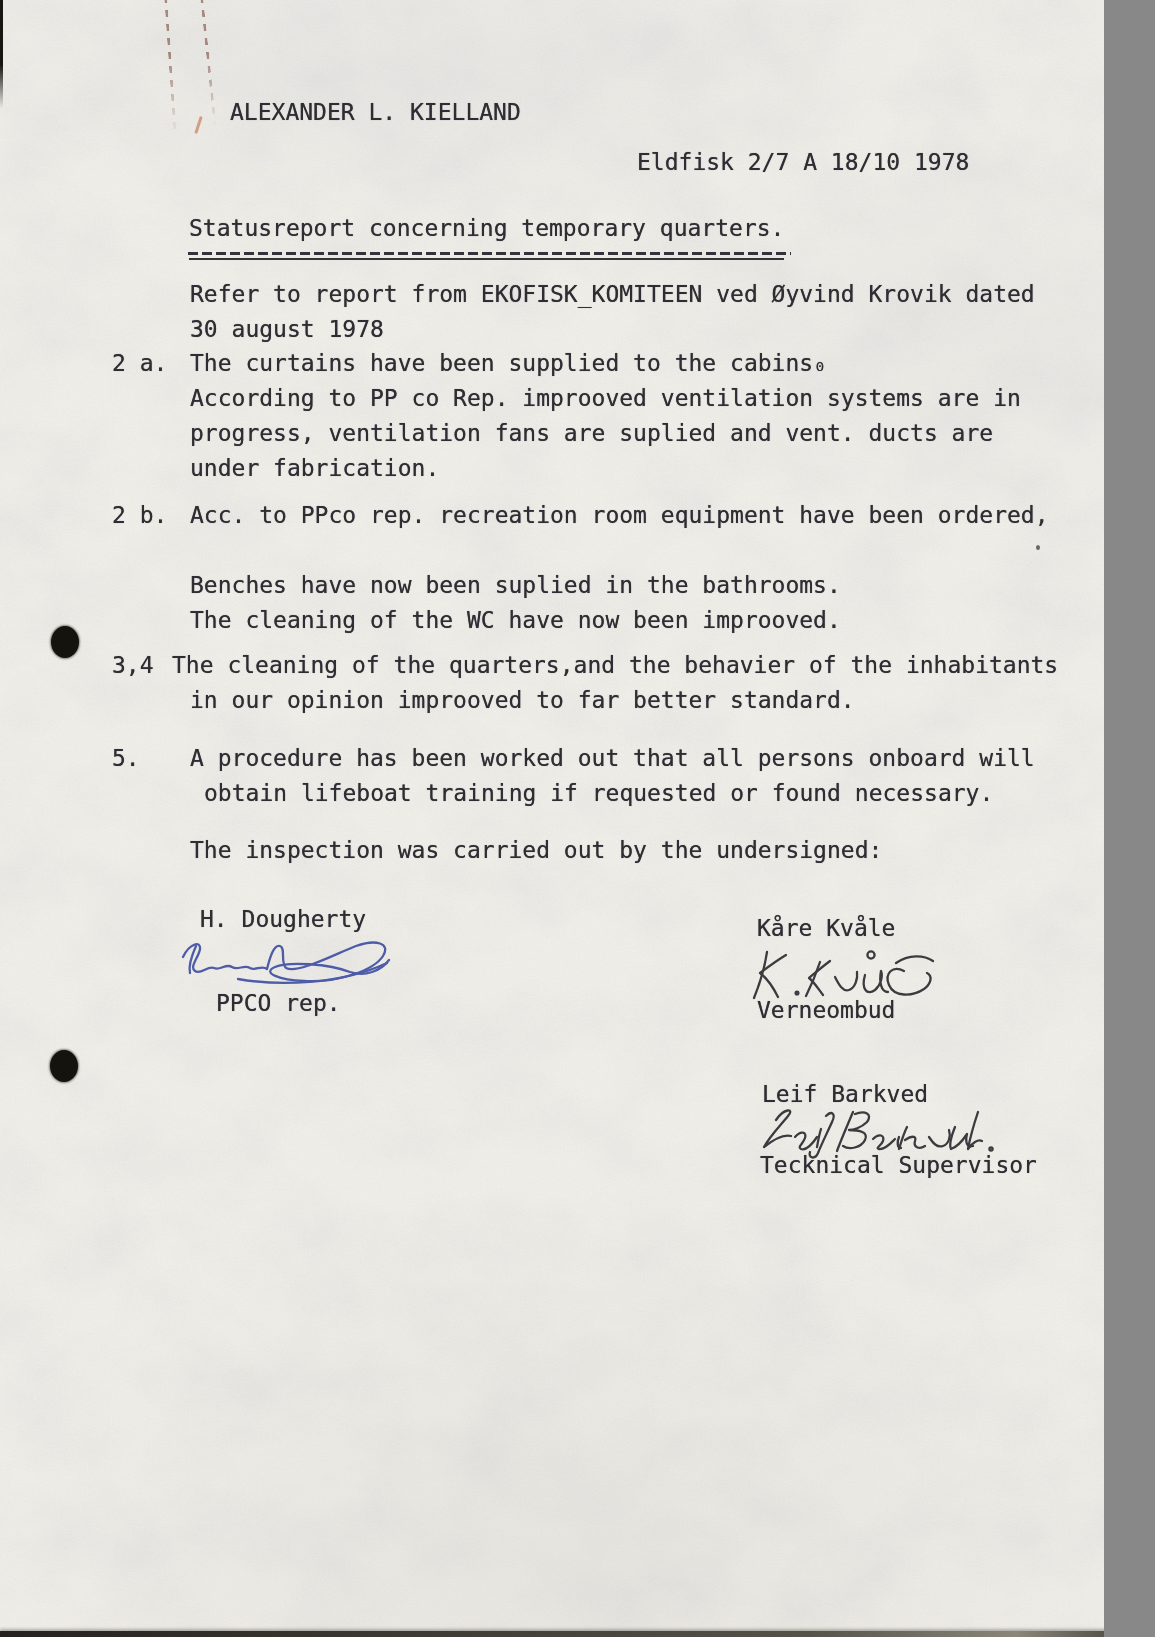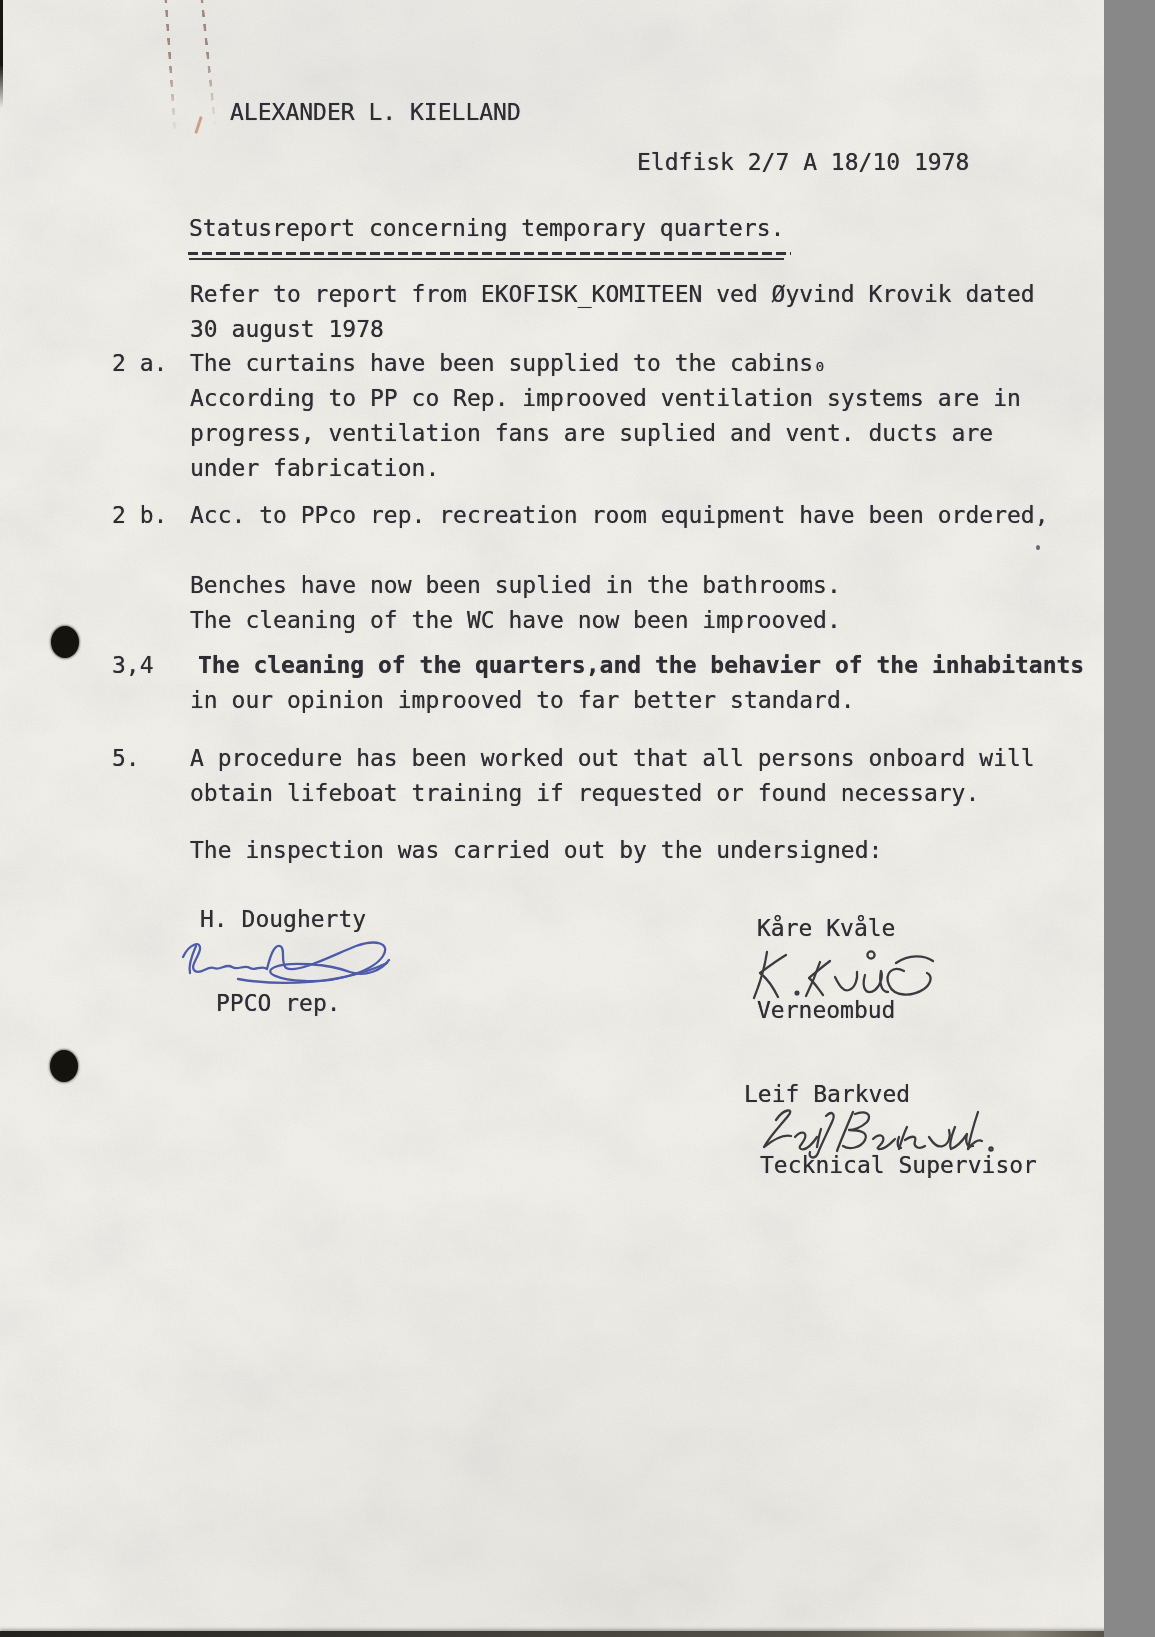--- a/index.html
+++ b/index.html
@@ -101,26 +101,26 @@
   <div class="tl" style="left:190px;top:381px;">According to PP co Rep. improoved ventilation systems are in</div>
   <div class="tl" style="left:190px;top:416px;">progress, ventilation fans are suplied and vent. ducts are</div>
   <div class="tl" style="left:190px;top:451px;">under fabrication.</div>
 
   <div class="tl" style="left:112px;top:498px;">2 b.</div>
   <div class="tl" style="left:190px;top:498px;">Acc. to PPco rep. recreation room equipment have been ordered,</div>
   <div class="tl" style="left:190px;top:568px;text-align:center;">Benches have now been suplied in the bathrooms.</div>
   <div class="tl" style="left:190px;top:603px;">The cleaning of the WC have now been improoved.</div>
 
   <div class="tl" style="left:112px;top:648px;">3,4</div>
-  <div class="tl" style="left:198px;top:648px;font-weight:bold;">The cleaning of the quarters,and the behavier of the inhabitants</div>
+  <div class="tl" style="left:172px;top:648px;">The cleaning of the quarters,and the behavier of the inhabitants</div>
   <div class="tl" style="left:190px;top:683px;">in our opinion improoved to far better standard.</div>
 
   <div class="tl" style="left:112px;top:741px;">5.</div>
   <div class="tl" style="left:190px;top:741px;">A procedure has been worked out that all persons onboard will</div>
-  <div class="tl" style="left:190px;top:776px;">obtain lifeboat training if requested or found necessary.</div>
+  <div class="tl" style="left:204px;top:776px;">obtain lifeboat training if requested or found necessary.</div>
 
   <div class="tl" style="left:190px;top:833px;">The inspection was carried out by the undersigned:</div>
 
   <div class="tl" style="left:200px;top:902px;">H. Dougherty</div>
   <svg class="sig" style="left:180px;top:926px;" width="232" height="68" viewBox="0 0 232 68">
     <g stroke="#3d4da3" stroke-width="2.3" opacity="0.9">
       <path d="M16,20 C12,29 8,39 10,47"></path>
       <path d="M3,31 C9,18 21,14 20,23 C19,31 9,41 15,45 C21,49 28,39 34,42 C40,45 46,37 52,41 C58,45 64,38 70,42 C75,45 82,39 87,43 C90,31 94,18 100,20 C106,22 100,36 106,42 C118,48 155,28 176,20 C196,13 211,17 203,30 C194,44 159,57 124,55 C100,54 81,47 95,41 C109,35 149,38 170,46 C185,51 201,45 209,34"></path>
       <path d="M58,53 C98,60 160,59 207,37"></path>
     </g>
@@ -137,21 +137,21 @@
       <path d="M78,15 C70,21 63,27 57,32 C63,37 67,44 71,49"></path>
       <path d="M83,31 C87,39 91,46 97,44 C103,42 106,33 105,26"></path>
       <circle cx="119" cy="9" r="3.6"></circle>
       <path d="M113,29 C109,43 115,50 123,44 C129,39 131,30 129,25 C127,36 129,46 136,46"></path>
       <path d="M144,17 C157,8 172,9 181,15"></path>
       <path d="M152,25 C141,19 132,27 137,39 C142,51 160,51 172,43 C179,38 181,30 175,27"></path>
     </g>
   </svg>
   <div class="tl" style="left:757px;top:993px;">Verneombud</div>
 
-  <div class="tl" style="left:744px;top:1077px;">Leif Barkved</div>
+  <div class="tl" style="left:762px;top:1077px;">Leif Barkved</div>
   <svg class="sig" style="left:760px;top:1102px;" width="240" height="58" viewBox="0 0 240 58">
     <g stroke="#2d2c31" stroke-width="2.3" opacity="0.92">
       <path d="M16,18 C24,6 35,6 28,14 C20,24 10,34 4,45 C14,37 24,32 31,34"></path>
       <path d="M35,35 C41,28 47,30 45,36 C43,42 37,45 41,47 C47,49 53,41 57,35"></path>
       <path d="M61,27 C59,33 58,40 57,45"></path>
       <path d="M66,14 C72,8 76,12 72,20 C68,29 62,41 58,51 C55,58 48,56 50,50"></path>
       <path d="M93,10 C87,24 81,38 77,49"></path>
       <path d="M95,12 C105,8 113,12 107,20 C101,26 93,28 89,28 C99,28 109,30 105,38 C101,46 89,48 83,44"></path>
       <path d="M113,37 C119,31 125,33 123,39 C121,44 115,46 119,47 C125,48 131,41 135,37"></path>
       <path d="M139,35 C137,40 137,46 141,46"></path>

